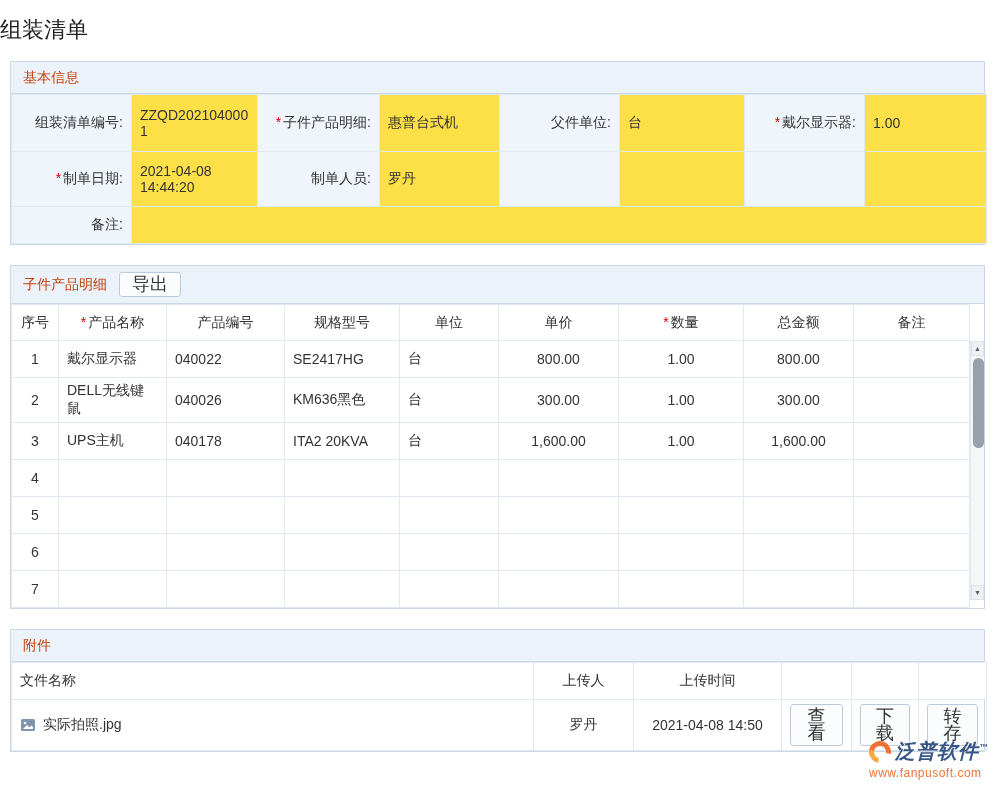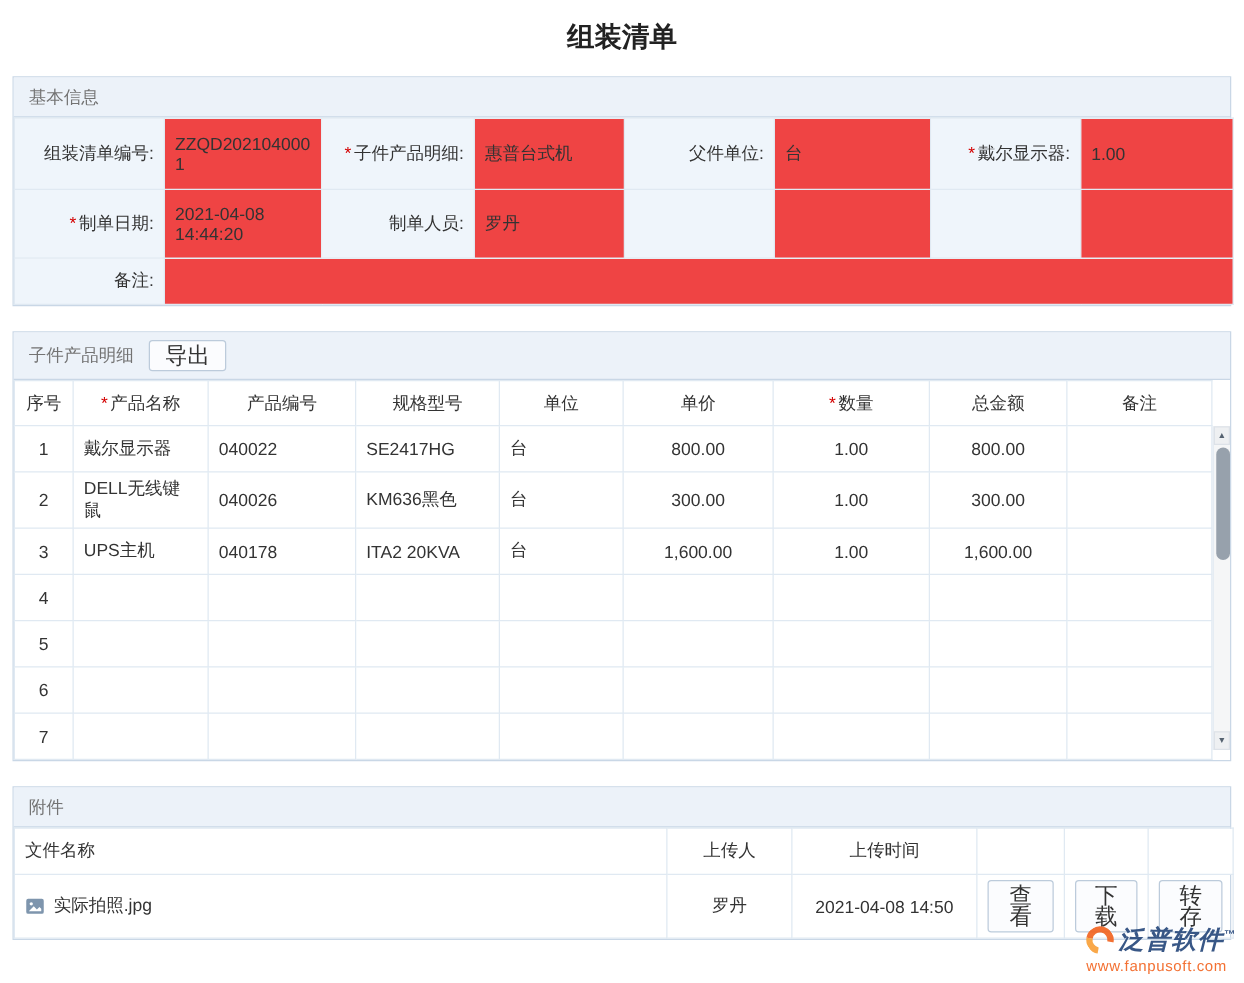--- a/index.html
+++ b/index.html
@@ -1,31 +1,31 @@
 <!DOCTYPE html>
 <html><head>
 <meta charset="utf-8">
 <style>
   * { box-sizing: border-box; }
   html,body { margin:0; padding:0; background:#fff; }
   body { font-family:"Liberation Sans","DejaVu Sans",sans-serif; font-size:14px; color:#333; }
   .page { width:995px; height:786px; position:relative; overflow:hidden; background:#fff; }
 
-  .page-title { text-align:center; font-size:22px; font-weight:bold; color:#222; padding:15px 0 16px; }
+  .page-title { text-align:left; font-size:22px; font-weight:normal; color:#222; padding:15px 0 16px; }
 
   .section { margin:0 10px 20px; border:1px solid #c9d7e6; background:#fff; }
   .section-header { background:#ecf2f9; border-bottom:1px solid #c9d7e6; padding:6px 12px; display:flex; align-items:center; gap:12px; min-height:32px; }
-  .section-title { font-size:14px; color:#737373;font-family:Liberation Mono, monospace; }
+  .section-title { font-size:14px; color:#c2410c;font-family:Liberation Mono, monospace; }
 
   table { border-collapse:collapse; width:100%; table-layout:fixed; }
   td, th { border:1px solid #e0e9f2; padding:4px 8px; font-weight:normal; font-size:14px; overflow:hidden; }
 
   
   .label-cell { background:#eff5fb; text-align:right; color:#333; }
-  .value-cell { background:#ef4444; text-align:left; }
+  .value-cell { background:#fde047; text-align:left; }
   .form-table tr.r1 td { height:57px; }
   .form-table tr.r2 td { height:55px; }
   .form-table tr.r3 td { height:37px; }
   .break { word-break:break-all; }
   .req { color:#d40000; margin-right:2px; }
 
   
   .btn { display:inline-block; border:1px solid #bccbdb; background:#fbfcfe; border-radius:3px; padding:3px 12px; font-size:18px; color:#333; cursor:pointer; line-height:17px; }
 
   

